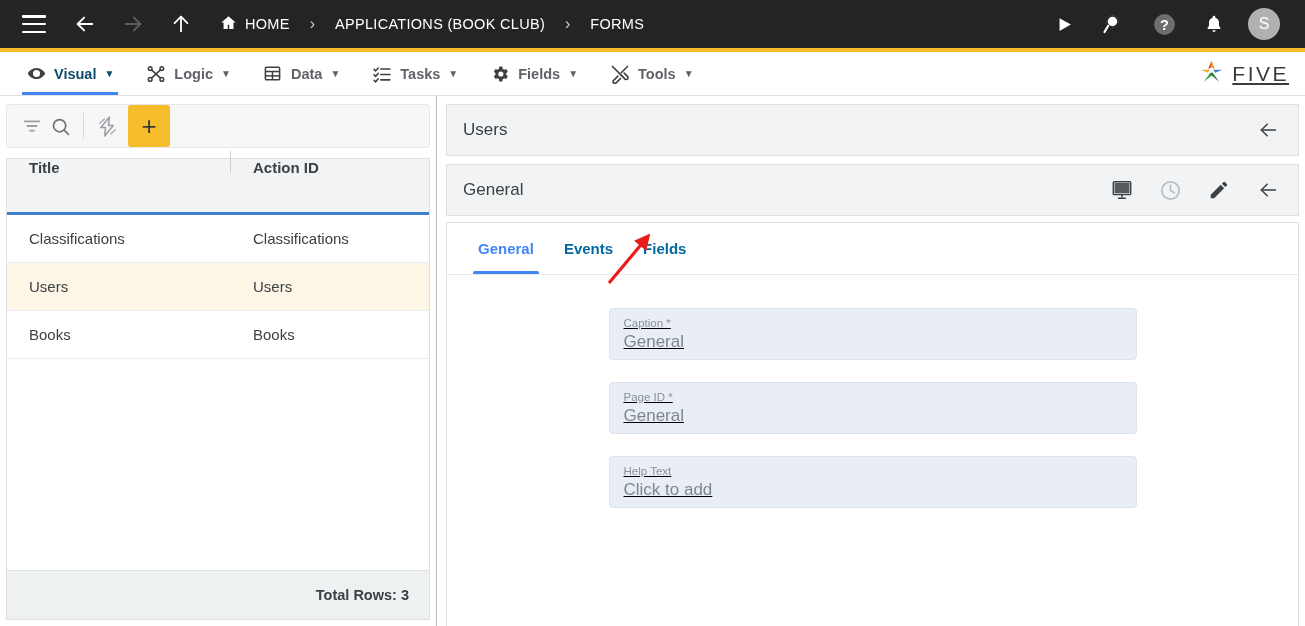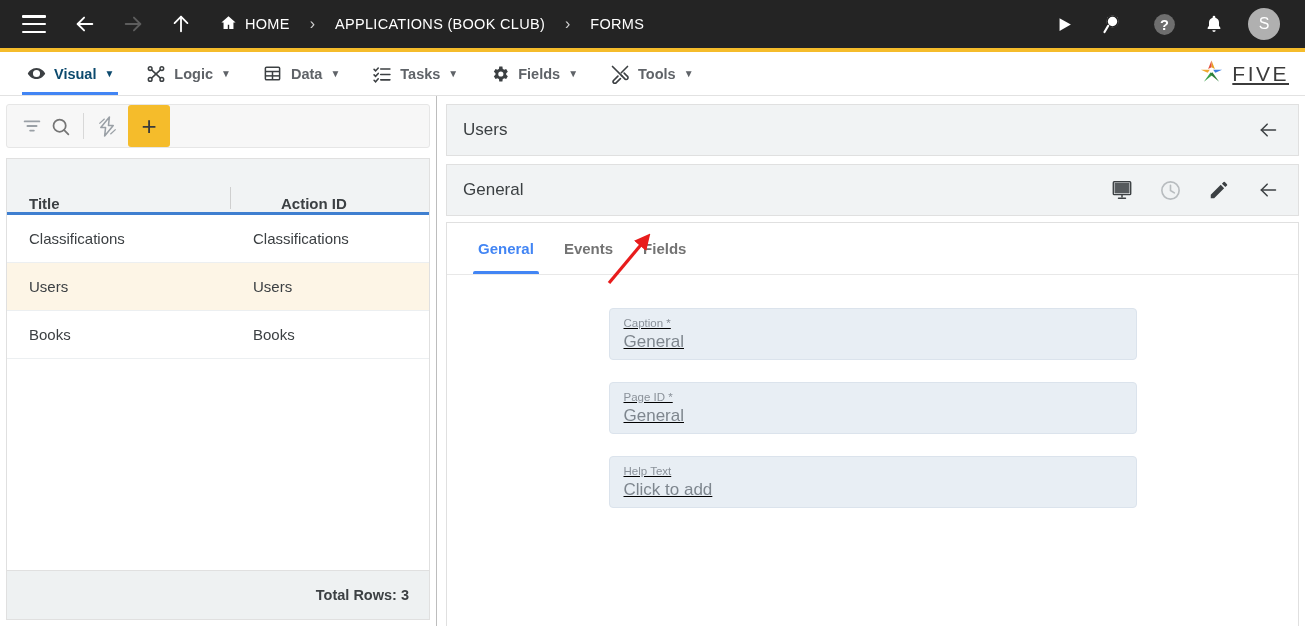--- a/index.html
+++ b/index.html
@@ -82,22 +82,22 @@
   .plusbtn {
     width:42px; height:42px; background:#f5bc2b; border-radius:3px; margin-left:4px;
     display:flex; align-items:center; justify-content:center; color:#3b3b3b; cursor:pointer;
     font-size:26px; line-height:1; font-weight:300;
   }
   .grid-wrap {
     margin: 4px 6px 0 6px; flex:1 1 auto; display:flex; flex-direction:column;
     border:1px solid #e0e0e0; border-bottom:none; min-height:0; background:#fff;
   }
   .grid-head {
-    height: 56px; background:#f1f3f4; display:flex; align-items:flex-end;
-    border-bottom: 3px solid #3f7fd0; flex: 0 0 56px; gap: 28px;
+    height: 56px; background:#f1f3f4; display:flex; align-items:flex-start;
+    border-bottom: 3px solid #3f7fd0; flex: 0 0 56px;
   }
   .gh-cell {
     font-size:15px; font-weight:700; color:#3c4043; padding-left: 22px; position:relative;
   }
   .gh-cell.c1 { width: 224px; }
   .gh-cell.c1::after {
     content:""; position:absolute; right:0; top:-8px; height:22px; width:1px; background:#cfcfcf;
   }
   .grid-body { flex:1 1 auto; overflow:hidden; }
   .grow {
@@ -124,21 +124,21 @@
   .rcard .ricons { display:flex; align-items:center; gap: 26px; }
   .ric { display:flex; align-items:center; justify-content:center; cursor:pointer; color:#3c4043; }
   .ric.dim { color:#b8bcbf; }
   .panel {
     margin: 6px 6px 0 0; flex: 1 1 auto; border:1px solid #e0e0e0; border-bottom:none;
     background:#fff; display:flex; flex-direction:column; min-height:0;
   }
   .tabs { height: 52px; flex:0 0 52px; display:flex; align-items:stretch; padding-left: 16px; border-bottom:1px solid #e8e8e8; }
   .tab {
     display:flex; align-items:center; padding: 0 15px; font-size:15px; font-weight:700;
-    color:#737373; cursor:pointer; position:relative;
+    color:#0369a1; cursor:pointer; position:relative;
   }
   .tab.active { color:#4285f4; }
   .tab.active::after { content:""; position:absolute; left:10px; right:10px; bottom:0; height:3px; background:#4285f4; border-radius:2px 2px 0 0;}
   .form { padding: 33px 0 0 0; display:flex; flex-direction:column; align-items:center; gap: 22px; text-decoration: underline; }
   .field {
     width: 528px; background:#e8eef4; border:1px solid #dbe3ec; border-radius:4px;
     height: 52px; padding: 7px 14px 0 14px; position:relative; cursor:text;
   }
   .field .flabel { font-size: 11.5px; color:#8a9199; line-height: 14px; }
   .field .fvalue { font-size: 17px; color:#7e868e; line-height: 24px; }

